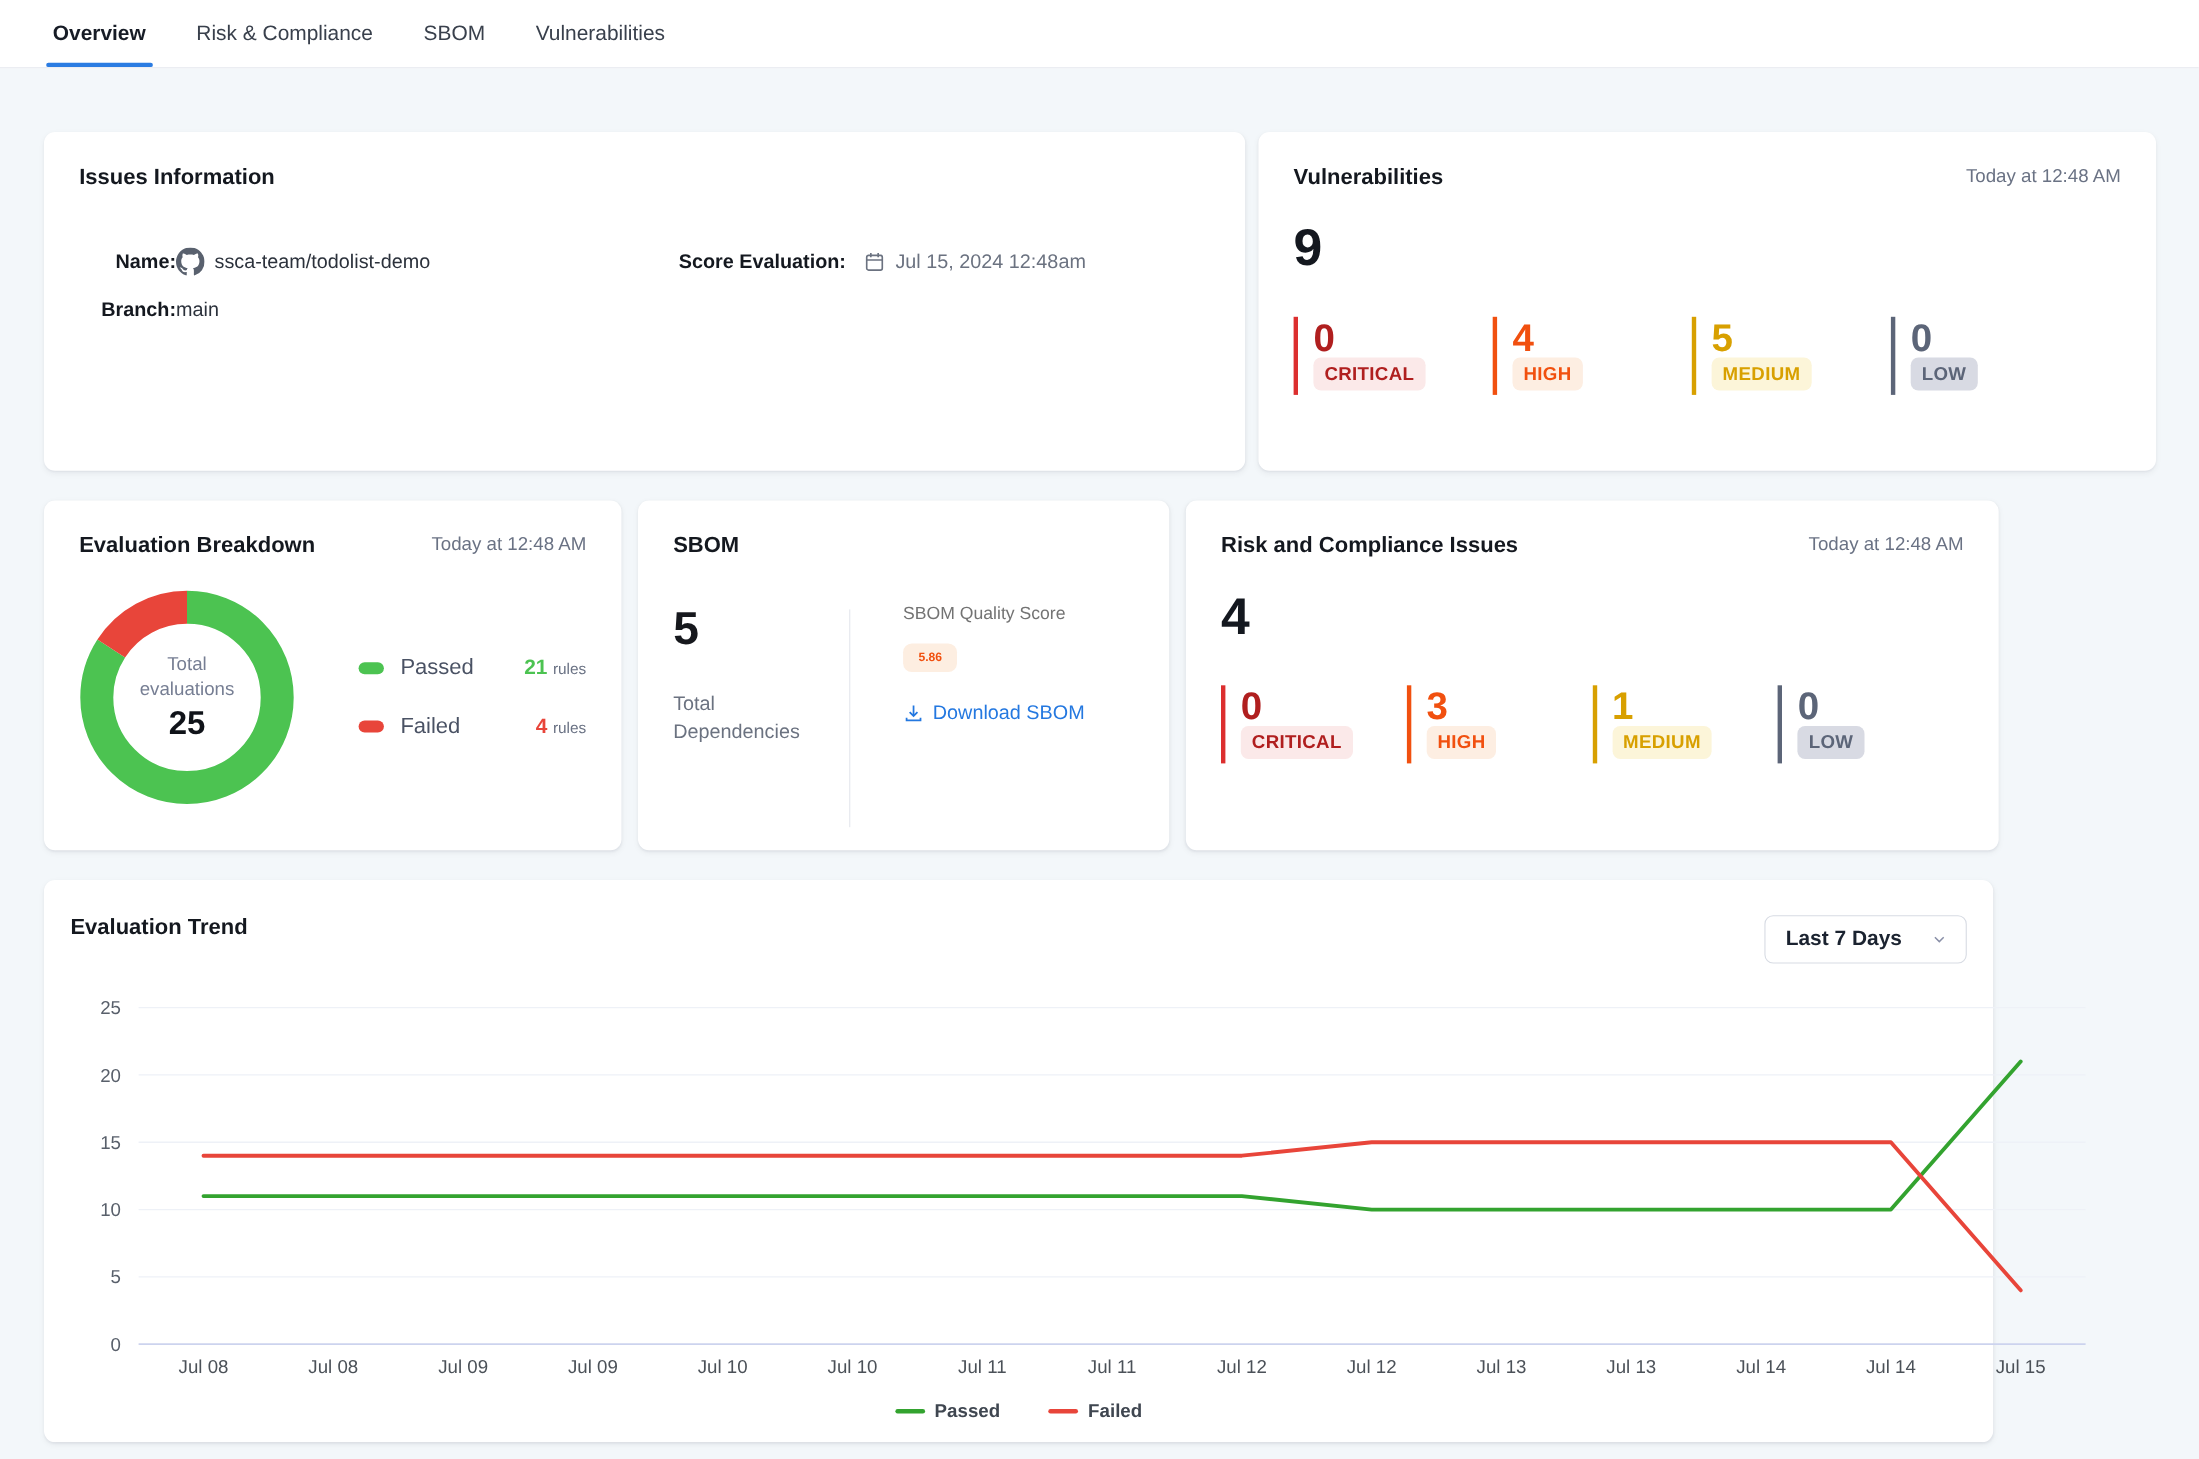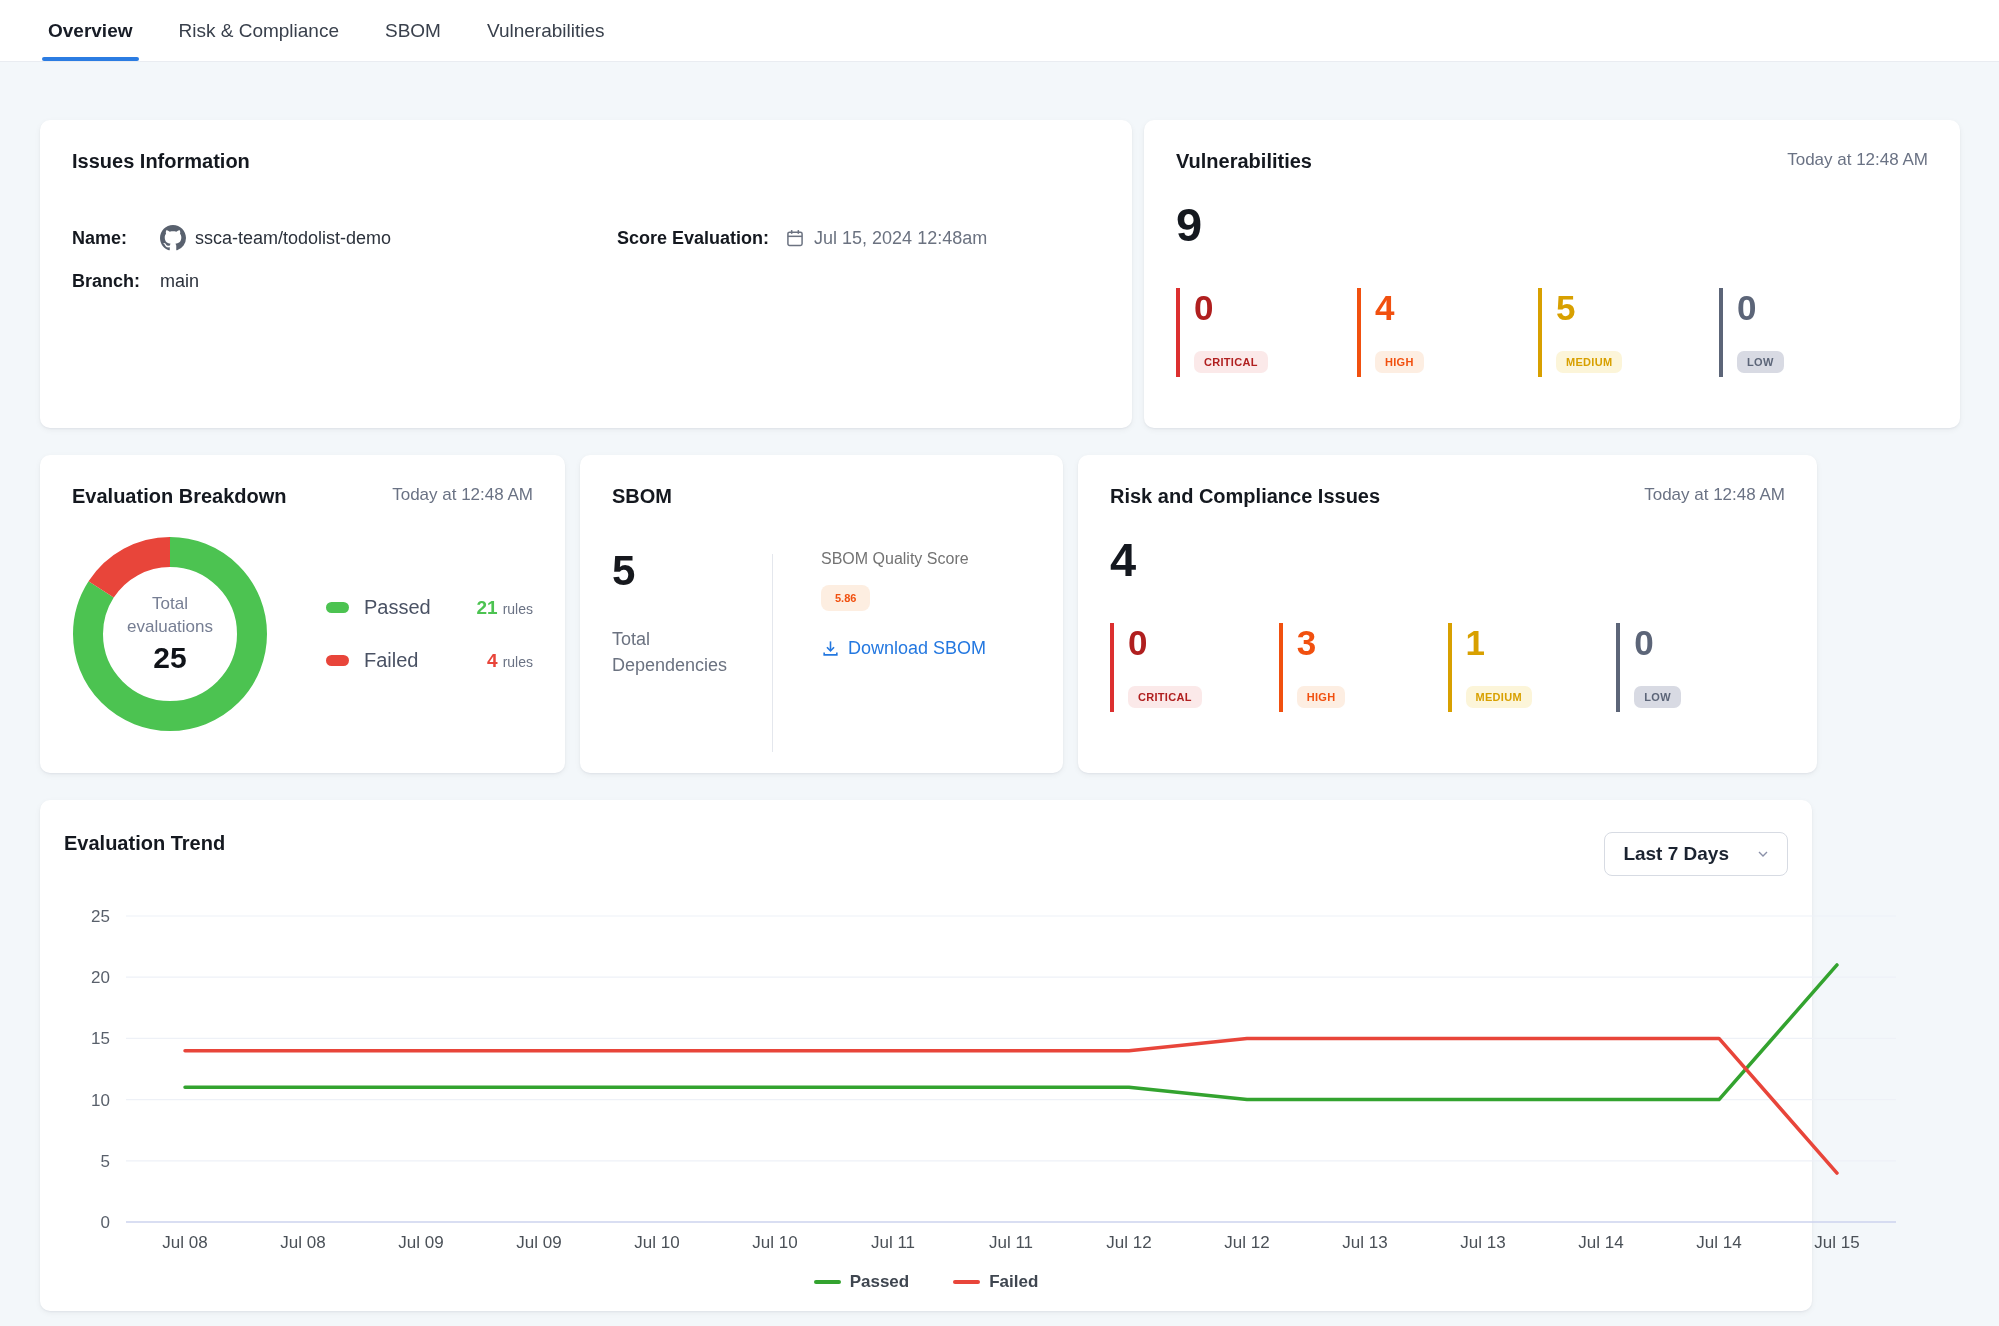--- a/index.html
+++ b/index.html
@@ -29,36 +29,36 @@
   .card {
     background:#fff; border-radius:10px;
     box-shadow:0 1px 2px rgba(16,24,40,.05), 0 2px 6px rgba(16,24,40,.05);
     padding:30px 32px;
   }
   .card-head { display:flex; justify-content:space-between; align-items:flex-start; }
   .card-title { font-size:20px; font-weight:700; color:#14181f; }
   .timestamp { font-size:17px; color:#6a7284; }
   
   .card.general { width:1092px; height:308px; }
-  .gi-grid { display:grid; grid-template-columns:545px 1fr; row-gap:20px; margin-top:52px; }
+  .gi-grid { display:grid; grid-template-columns:545px 1fr; row-gap:20px; margin-top:52px;text-align:right; }
   .gi-row { display:flex; align-items:center; font-size:18px; }
   .gi-label { font-weight:700; color:#14181f; min-width:88px; }
   .gi-value { color:#2b313b; display:flex; align-items:center; gap:9px; }
   .gi-muted { color:#6b7280; }
   .gh-icon { width:26px; height:26px; fill:#59616e; flex:none; }
   .cal-icon { width:20px; height:20px; stroke:#6b7280; fill:none; stroke-width:1.8; flex:none; }
   
   .card.vulns { width:816px; height:308px; }
   .card.risk  { width:739px; height:318px; }
   .big-num { font-size:47px; font-weight:700; line-height:1; color:#14181f; margin-top:28px; }
   .sev-row { display:flex; margin-top:40px; }
   .sev-item { width:181px; border-left:4px solid #ccc; padding:2px 0 4px 14px; }
   .sev-num { font-size:35px; font-weight:700; line-height:1; }
   .sev-badge {
-    display:inline-block; margin-top:26px; font-size:11px; font-weight:700;
+    display:inline-block; margin-top:0; font-size:17px; font-weight:700;
     letter-spacing:.3px; padding:5px 10px; border-radius:7px;
   }
   
   .card.breakdown { width:525px; height:318px; }
   .bd-body { display:flex; align-items:center; margin-top:28px; }
   .donut-wrap { position:relative; width:196px; height:196px; margin-left:0; flex:none; }
   .donut-center {
     position:absolute; inset:0; display:flex; flex-direction:column;
     align-items:center; justify-content:center; text-align:center;
   }

